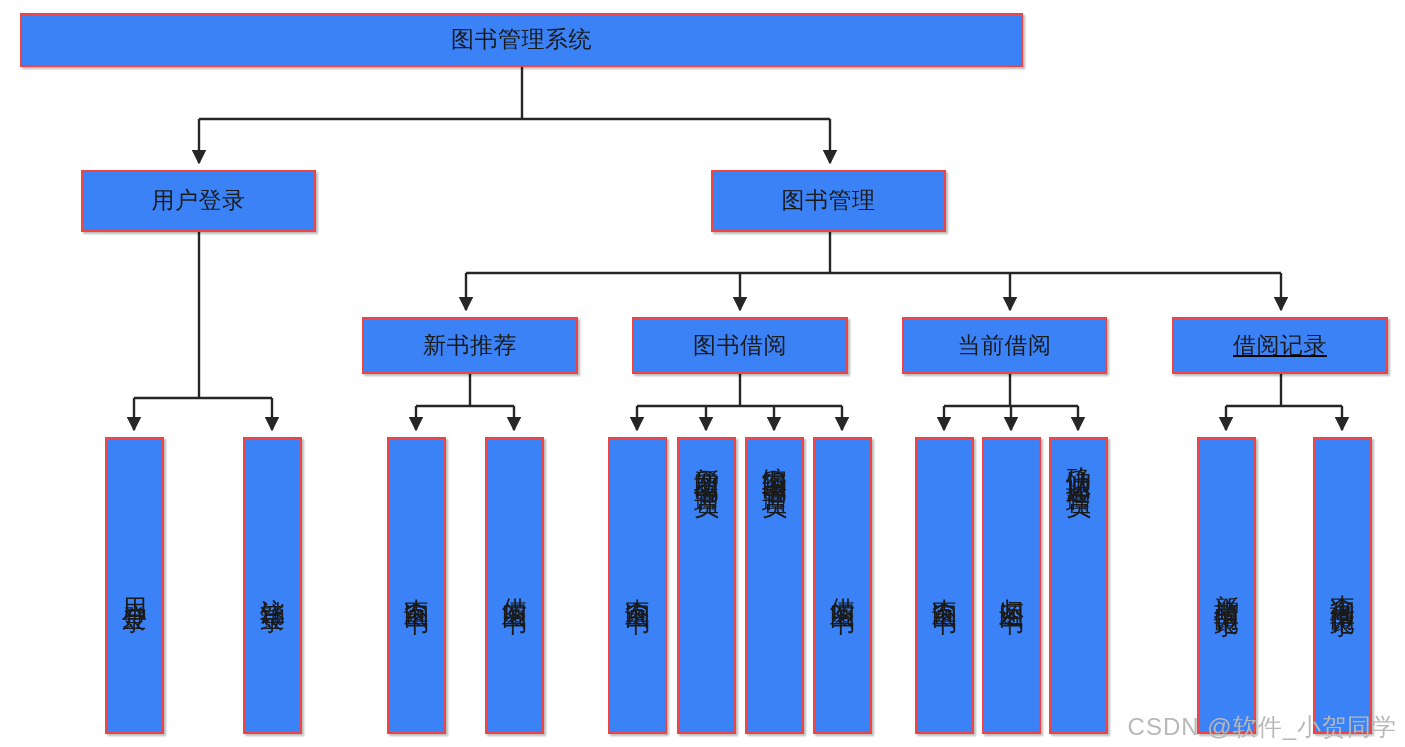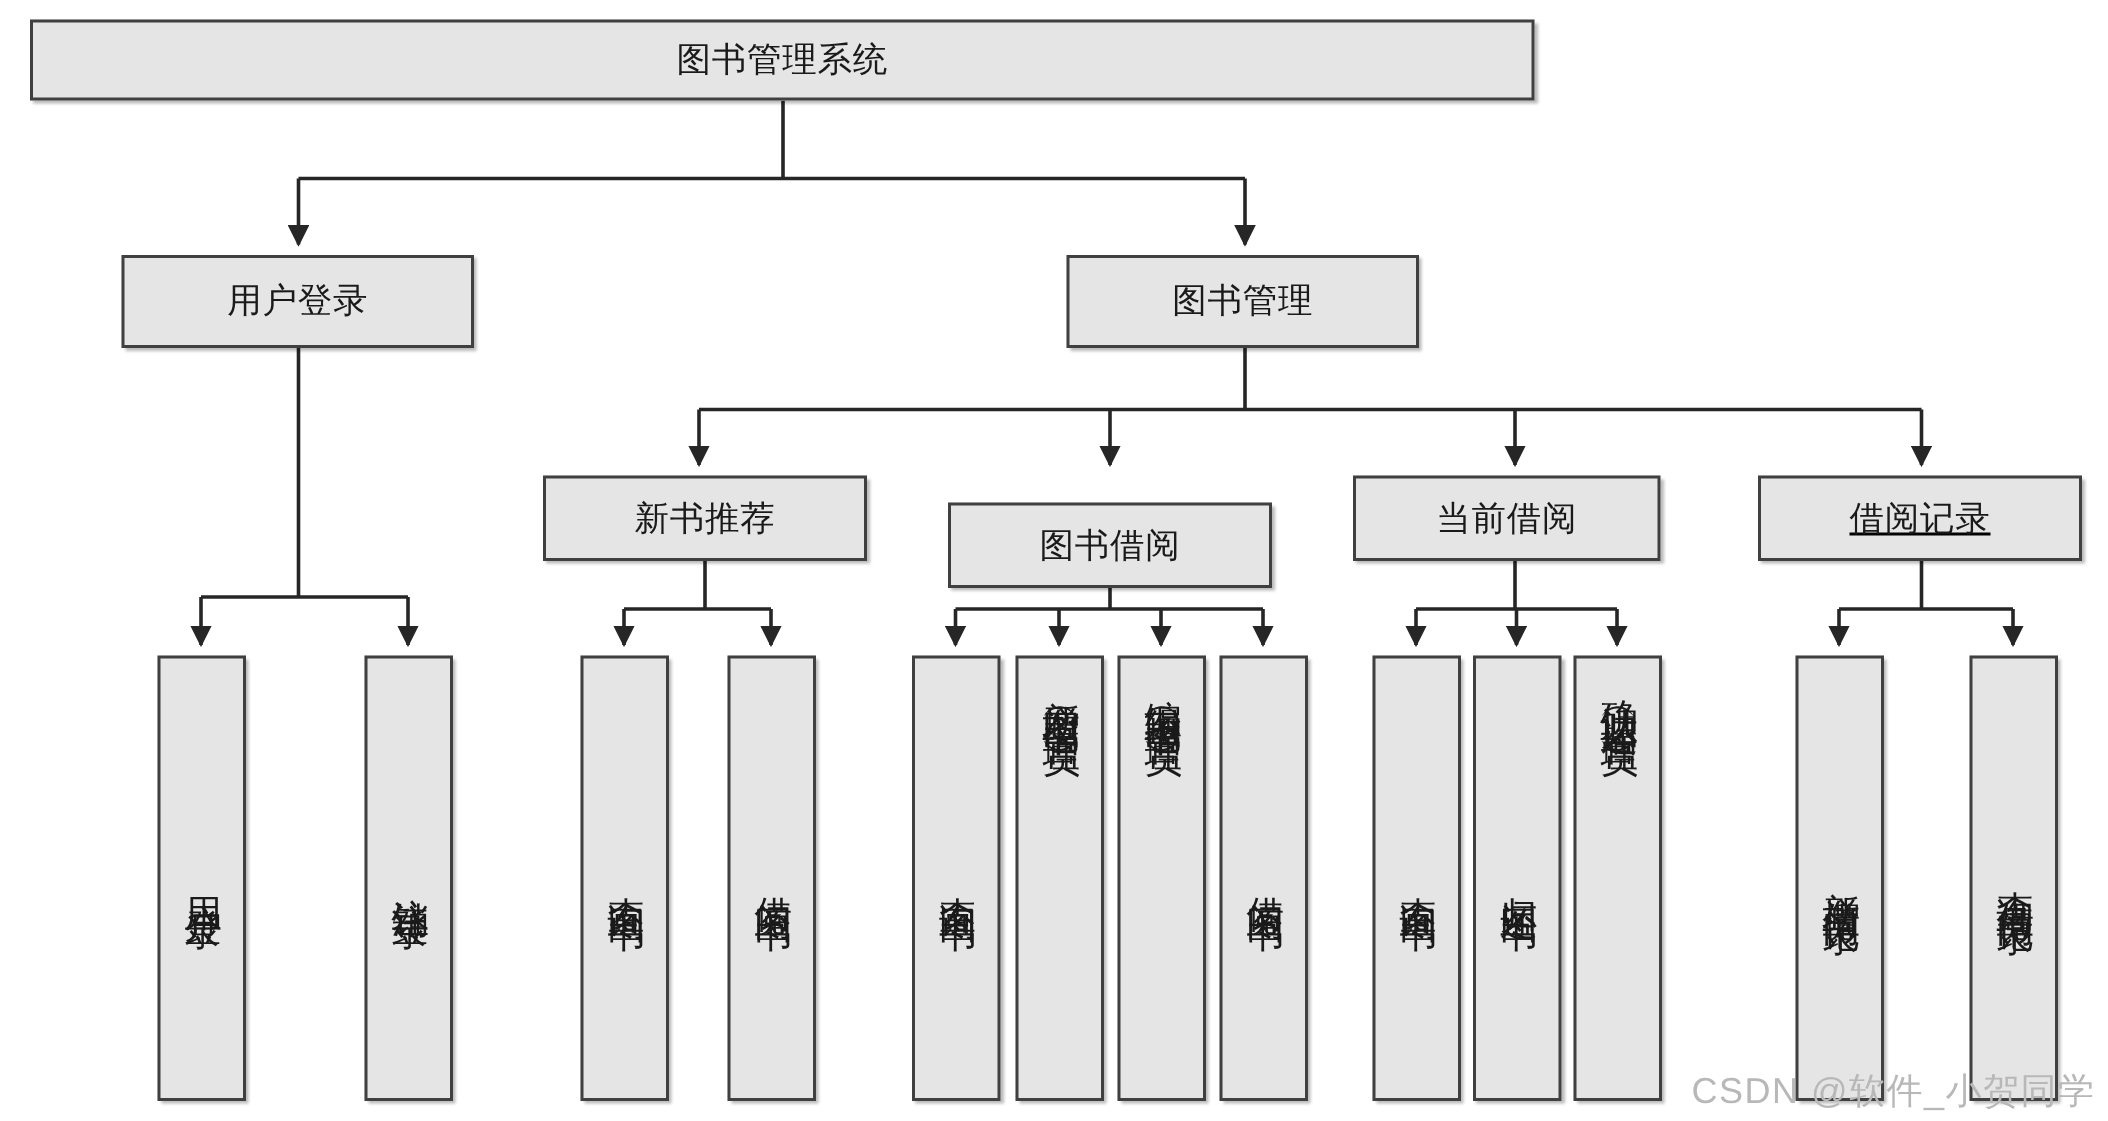--- a/index.html
+++ b/index.html
@@ -10,22 +10,22 @@
     font-family:"Liberation Sans","DejaVu Sans",sans-serif;
     overflow:hidden;
     position:relative;
   }
   #diagram-root{position:relative;width:1405px;height:747px;}
   svg#edges{position:absolute;left:0;top:0;width:1405px;height:747px;}
 
   .node{
     position:absolute;
     box-sizing:border-box;
-    background:#e5e5e5;
-    border:2px solid #404040;
+    background:#3b82f6;
+    border:2px solid #ef4444;
     box-shadow:2px 2px 2px rgba(0,0,0,0.28);
     display:flex;
     align-items:center;
     justify-content:center;
   }
   .node .label{
     color:#1a1a1a;
     line-height:1.12;
     white-space:nowrap;
     text-align:center;
@@ -115,21 +115,21 @@
   <div class="node h" style="left: 81px; top: 170px; width: 235px; height: 62px;">
     <span class="label">用户登录</span>
   </div>
   <div class="node h" style="left: 711px; top: 170px; width: 235px; height: 62px;">
     <span class="label">图书管理</span>
   </div>
 
   <div class="node h" style="left: 362px; top: 317px; width: 216px; height: 57px;">
     <span class="label">新书推荐</span>
   </div>
-  <div class="node h" style="left: 632px; top: 317px; width: 216px; height: 57px; margin-top: 18px;">
+  <div class="node h" style="left: 632px; top: 317px; width: 216px; height: 57px;">
     <span class="label">图书借阅</span>
   </div>
   <div class="node h" style="left: 902px; top: 317px; width: 205px; height: 57px;">
     <span class="label">当前借阅</span>
   </div>
   <div class="node h" style="left: 1172px; top: 317px; width: 216px; height: 57px; text-decoration: underline;">
     <span class="label">借阅记录</span>
   </div>
 
   <div class="node v centered" style="left: 105px; top: 437px; width: 59px; height: 297px;">

